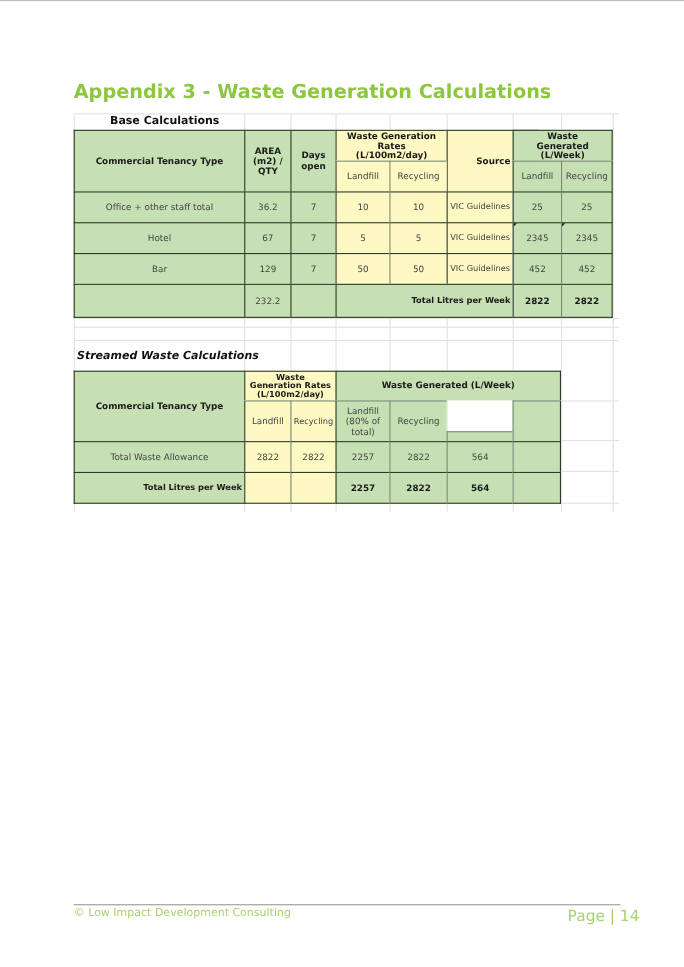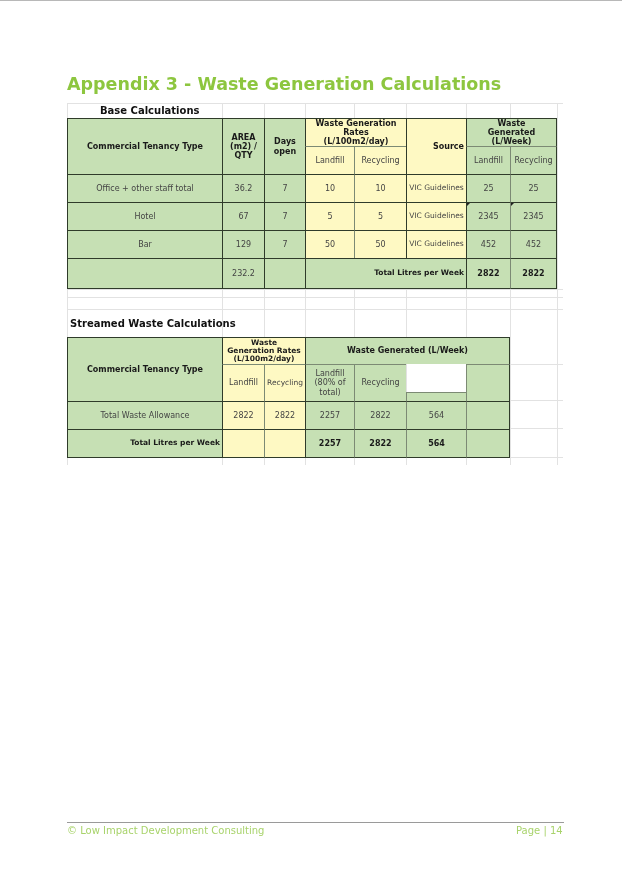--- a/index.html
+++ b/index.html
@@ -19,21 +19,21 @@
   .sect { position:absolute; font-weight:bold; font-size:10px; color:#111; white-space:nowrap; }
   .bl { border-left:1.5px solid #2f3b2a; }
   .bt { border-top:1.5px solid #2f3b2a; }
   .br { border-right:1.5px solid #2f3b2a; }
   .bb { border-bottom:1.5px solid #2f3b2a;text-align:center; }
   .tl { border-left:1px solid #7c8a74; }
   .tt { border-top:1px solid #7c8a74; }
   .rightalign { justify-content:flex-end; padding-right:2px; }
   .footer-rule { position:absolute; left:67px; top:822px; width:497px; height:1px; background:#9a9a9a; }
   .footer-left { position:absolute; left:67px; top:825px; font-size:10px; color:#a8d36b; white-space:nowrap; }
-  .footer-right { position:absolute; left:516px; top:825px; font-size:10px; color:#a8d36b; white-space:nowrap;text-align:center; }
+  .footer-right { position:absolute; left:516px; top:825px; font-size:14px; color:#a8d36b; white-space:nowrap;text-align:center; }
   .marker { position:absolute; width:0; height:0; border-top:3px solid #222; border-right:3px solid transparent; }
 </style>
 </head>
 <body>
 
 <div class="top-rule"></div>
 
 <div class="title">Appendix 3 - Waste Generation Calculations</div>
 
 <div class="grid">
@@ -102,21 +102,21 @@
   <div class="cell g tl bt br" style="left:510px;top:230px;width:47px;height:28px;">452</div>
 
   <div class="cell g bl bt bb" style="left:67px;top:258px;width:155px;height:31px;"></div>
   <div class="cell g bl bt bb" style="left:222px;top:258px;width:42px;height:31px;">232.2</div>
   <div class="cell g bl bt bb" style="left:264px;top:258px;width:41px;height:31px;"></div>
   <div class="cell g bold bl bt bb rightalign" style="left:305px;top:258px;width:161px;height:31px;font-size:7.5px;">Total Litres per Week</div>
   <div class="cell g bold bl bt bb" style="left:466px;top:258px;width:44px;height:31px;">2822</div>
   <div class="cell g bold tl bt bb br" style="left:510px;top:258px;width:47px;height:31px;">2822</div>
 </div>
 
-<div class="sect" style="left:70px;top:318px;">Streamed Waste Calculations</div>
+<div class="sect" style="left:70px;top:318px;font-style:italic;">Streamed Waste Calculations</div>
 
 <div>
 
   <div class="cell g bold bl bt" style="left:67px;top:337px;width:155px;height:64px;">Commercial Tenancy Type</div>
   <div class="cell b bold bl bt" style="left:222px;top:337px;width:83px;height:27px;padding:0 4px;font-size:7.5px;line-height:1.1;text-decoration:none;">Waste Generation Rates (L/100m2/day)</div>
   <div class="cell g bold bl bt br" style="left:305px;top:337px;width:205px;height:27px;">Waste Generated (L/Week)</div>
 
   <div class="cell b bl tt" style="left:222px;top:364px;width:42px;height:37px;">Landfill</div>
   <div class="cell b tl tt" style="left:264px;top:364px;width:41px;height:37px;font-size:7.5px;">Recycling</div>
   <div class="cell g bl tt" style="left:305px;top:364px;width:49px;height:37px;padding:0 6px;">Landfill (80% of total)</div>

